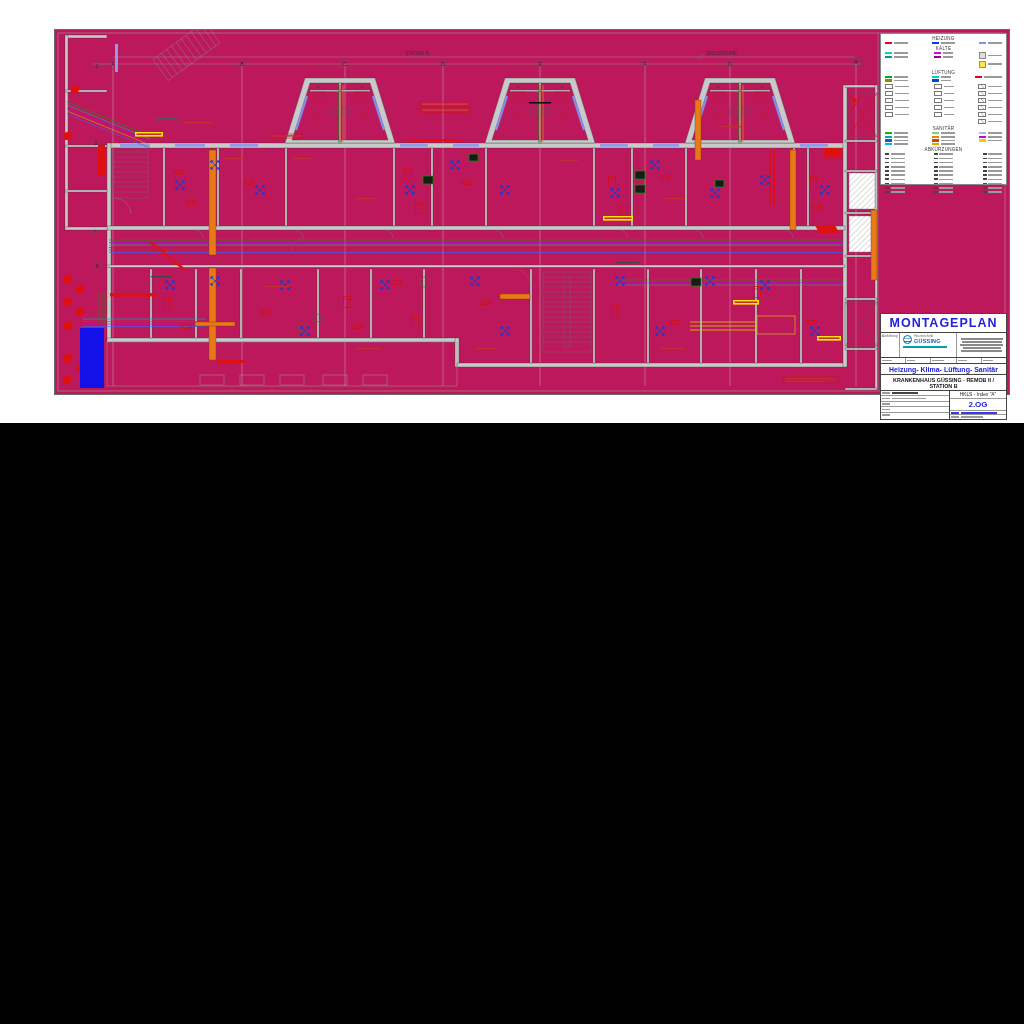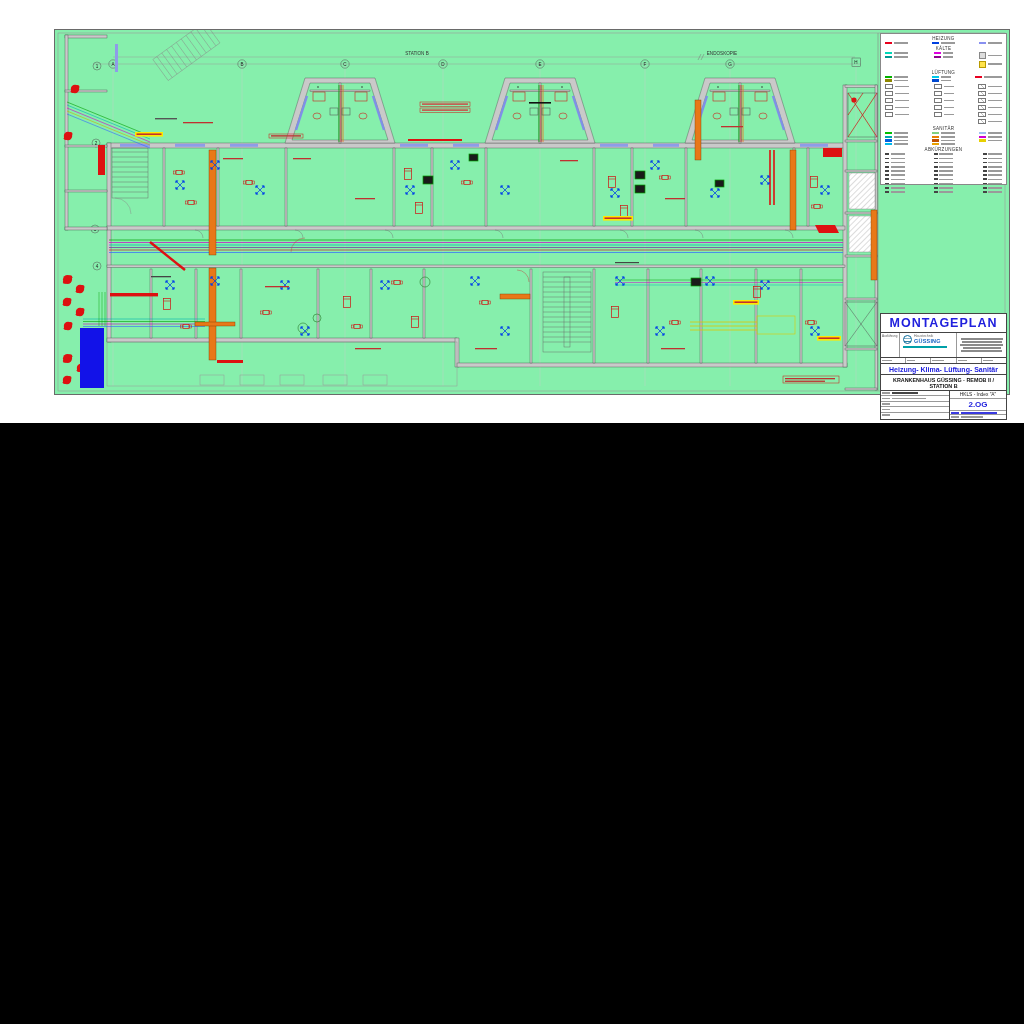--- a/index.html
+++ b/index.html
@@ -1,18 +1,18 @@
 <!DOCTYPE html>
 <html><head>
 <meta charset="utf-8">
 <style>
   html,body{margin:0;padding:0;background:#000;width:1024px;height:1024px;overflow:hidden;
     font-family:"Liberation Sans", sans-serif;}
   #canvas{position:absolute;left:0;top:0;width:1024px;height:423px;background:#ffffff;}
-  #sheet{position:absolute;left:55px;top:30px;width:954px;height:364px;background:#86efac;
+  #sheet{position:absolute;left:55px;top:30px;width:954px;height:364px;background:#be185d;
     outline:1px solid #6a6a6a;}
   #planSvg{position:absolute;left:0;top:0;}
   
   #panel{position:absolute;left:825px;top:2px;width:126px;height:360px;font-size:4px;color:#222;}
   .lg-box{position:absolute;left:0;top:1px;width:125px;height:150px;border:0.5px solid #888;background:#fff;}
   .lg-h{text-align:center;font-size:4.5px;color:#333;margin:2px 0 1px 0;letter-spacing:.3px;}
   .lg-grid{display:flex;justify-content:space-between;padding:0 4px;}
   .lg-col{display:flex;flex-direction:column;gap:1.5px;}
   .lg-row{display:flex;align-items:center;gap:2px;}
   .sw{width:7px;height:2.2px;flex:none;}

